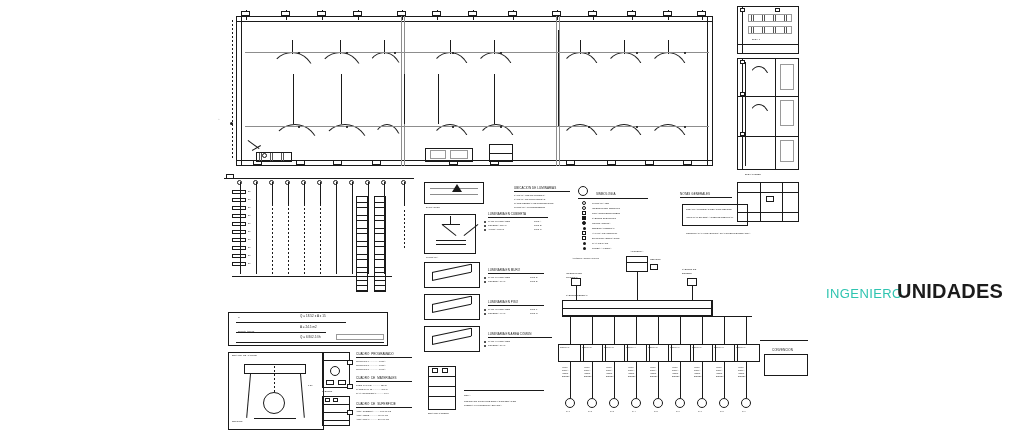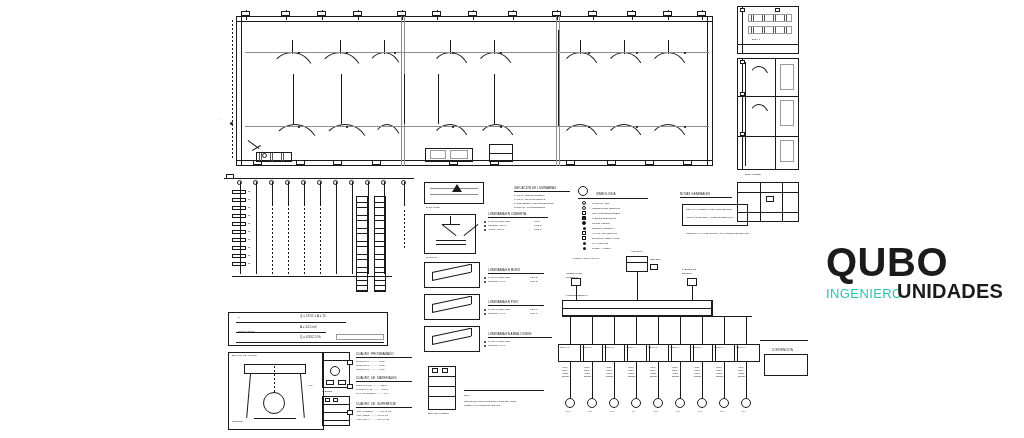--- a/index.html
+++ b/index.html
@@ -690,18 +690,17 @@
     <div class="txt" style="left:698px; top:410px;">C-7</div>
     <div class="txt" style="left:720px; top:410px;">C-8</div>
     <div class="txt" style="left:742px; top:410px;">C-9</div>
 
     <div class="txt t3" style="left:772px; top:348px;">CONVENCION</div>
     <div class="ln" style="left:760px; top:340px; width:48px; height:0.6px;"></div>
     <div class="box" style="left:764px; top:354px; width:44px; height:22px;"></div>
   </div>
 
   <div id="logo-block">
-    <div id="logo-qubo">QUBO</div>
     <div id="logo-ing">INGENIERO</div>
     <div id="logo-agr">UNIDADES</div>
   </div>
 
 </div>
 
 </body></html>

